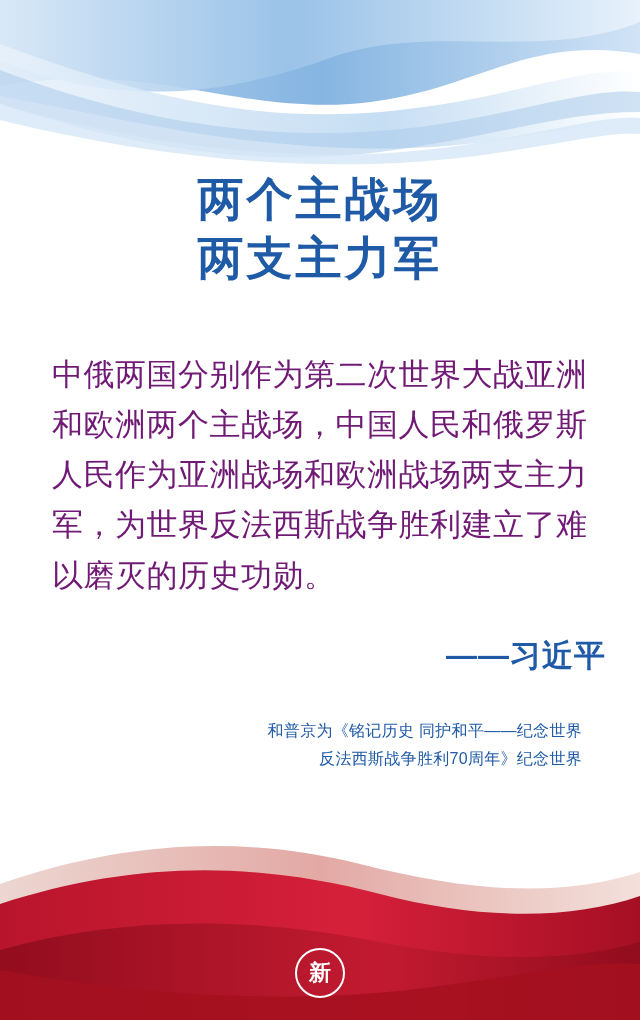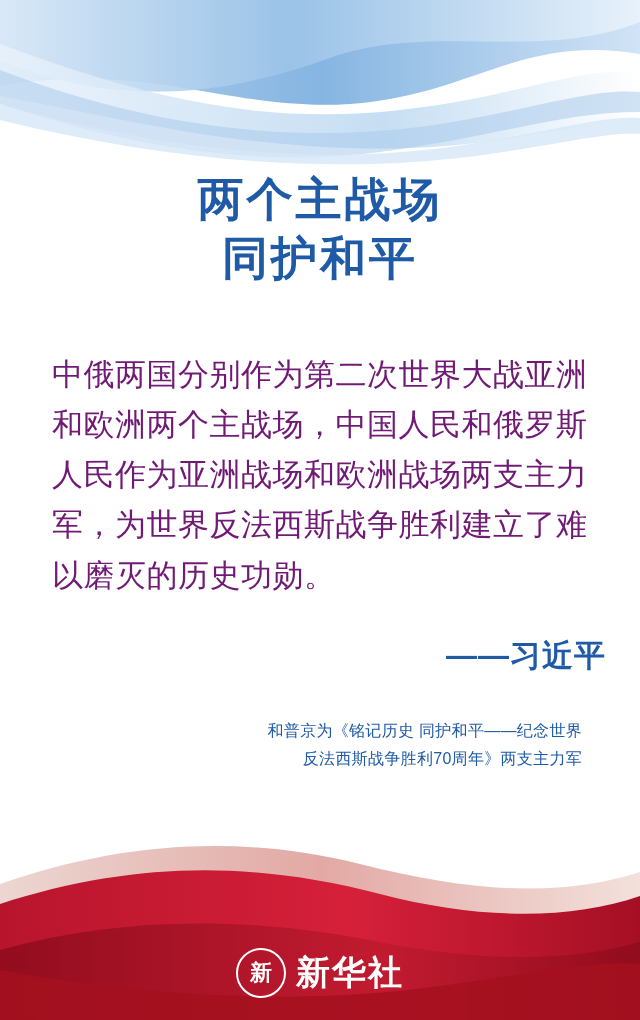--- a/index.html
+++ b/index.html
@@ -156,30 +156,30 @@
       <path d="M0,70 C150,128 300,146 440,124 C540,108 590,88 640,92 L640,112 C560,112 500,136 380,152 C240,170 110,140 0,104 Z" fill="#a9cbeb" opacity="0.55"></path>
       <path d="M0,104 C160,150 320,168 470,144 C560,130 600,116 640,118 L640,134 C560,142 480,170 340,172 C210,174 100,148 0,126 Z" fill="#d6e7f7" opacity="0.8"></path>
       <path d="M0,120 C170,162 340,176 490,154 C570,142 610,132 640,134 L640,175 L0,175 Z" fill="#ffffff"></path>
     </svg>
   </div>
 
   <div class="content">
 
     <div class="headline">
       <div>两个主战场</div>
-      <div>同护和平</div>
+      <div>两支主力军</div>
     </div>
 
     <div class="body-text">中俄两国分别作为第二次世界大战亚洲和欧洲两个主战场，中国人民和俄罗斯人民作为亚洲战场和欧洲战场两支主力军，为世界反法西斯战争胜利建立了难以磨灭的历史功勋。</div>
 
     <div class="attribution">——习近平</div>
 
     <div class="source">
       <div>和普京为《铭记历史 同护和平——纪念世界</div>
-      <div>反法西斯战争胜利70周年》两支主力军</div>
+      <div>反法西斯战争胜利70周年》纪念世界</div>
     </div>
 
   </div>
 
   <div class="bottom-waves">
     <svg width="640" height="200" viewBox="0 0 640 200" xmlns="http://www.w3.org/2000/svg" aria-hidden="true">
       <defs>
         <linearGradient id="bg1" x1="0" y1="0" x2="1" y2="0">
           <stop offset="0%" stop-color="#b8152c"></stop>
           <stop offset="55%" stop-color="#d6203a"></stop>
@@ -201,16 +201,15 @@
       <path d="M0,84 C130,42 250,40 380,74 C480,100 570,100 640,76 L640,200 L0,200 Z" fill="url(#bg1)"></path>
       <path d="M0,130 C120,96 250,96 380,122 C480,142 570,142 640,122 L640,200 L0,200 Z" fill="url(#bg3)" opacity="0.9"></path>
       <path d="M0,150 C140,176 300,186 440,166 C540,152 600,140 640,144 L640,200 L0,200 Z" fill="#a5101f" opacity="0.85"></path>
     </svg>
   </div>
 
   <div class="logo-wrap">
     <div class="logo-mark">
       <span class="glyph">新</span>
     </div>
-    <div class="logo-text">新华社</div>
   </div>
 
 </div>
 
 </body></html>

